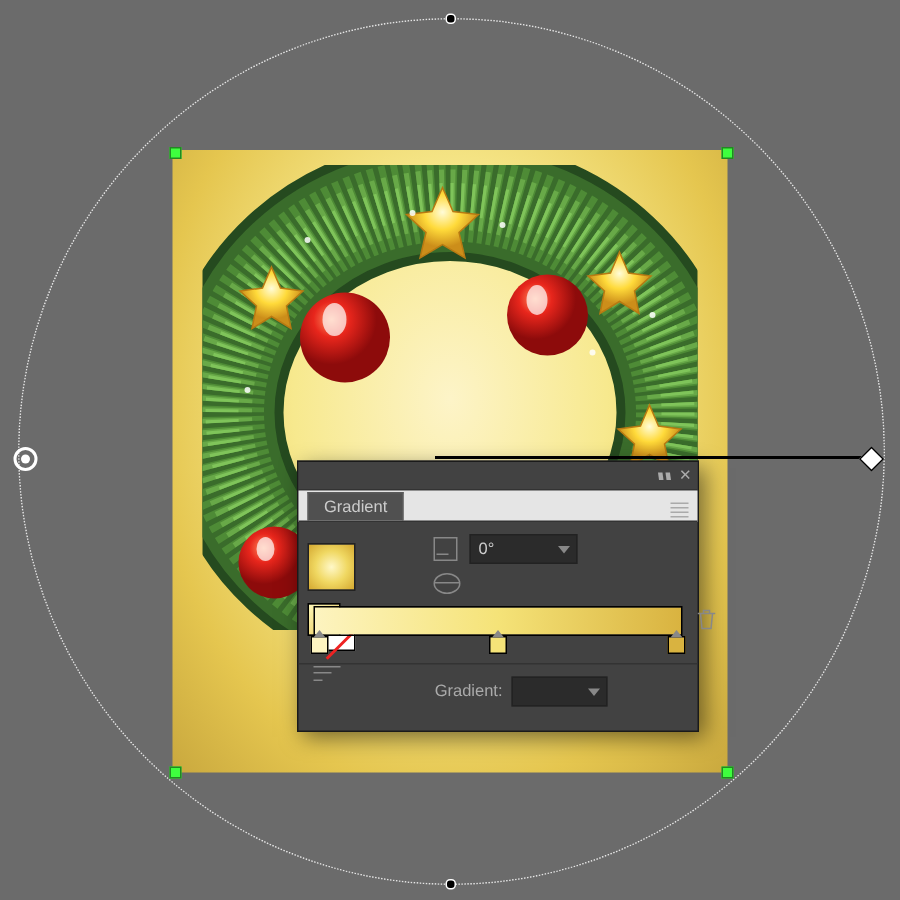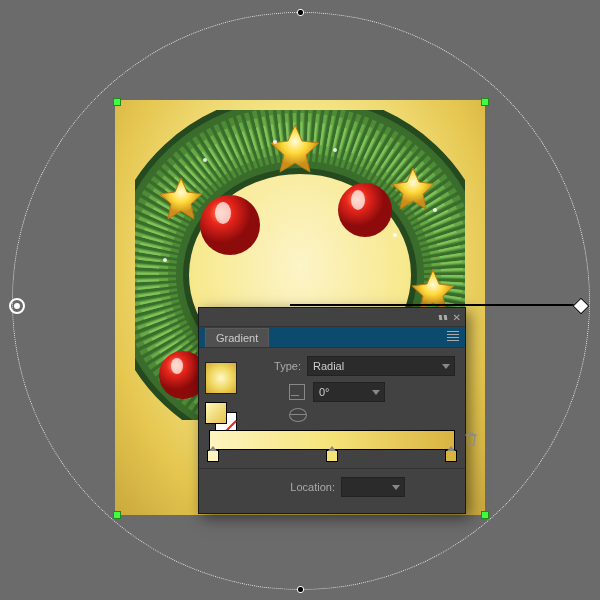--- a/index.html
+++ b/index.html
@@ -10,21 +10,21 @@
 .hsmall{width:5px;height:5px;background:#000;border:1px solid #fff;position:absolute;border-radius:3px}
 .grad-line{position:absolute;left:290px;top:304px;width:290px;height:2px;background:#000}
 .grad-diamond{position:absolute;left:575px;top:300px;width:10px;height:10px;background:#fff;border:1px solid #000;transform:rotate(45deg)}
 .grad-origin{position:absolute;left:9px;top:298px;width:12px;height:12px;border:2px solid #fff;border-radius:50%;background:transparent}
 .grad-origin::after{content:"";position:absolute;left:3px;top:3px;width:6px;height:6px;background:#fff;border-radius:50%}
 .panel{position:absolute;left:198px;top:307px;width:266px;background:#424242;border:1px solid #1a1a1a;box-shadow:4px 4px 14px rgba(0,0,0,0.5)}
 .panel-header{height:18px;background:#424242;display:flex;align-items:center;justify-content:flex-end;border-bottom:1px solid #333;padding:0 4px;gap:6px}
 .collapse-ic{display:flex;gap:2px;cursor:pointer}
 .collapse-ic span{width:3px;height:5px;background:#aaa;transform:skewX(8deg)}
 .close-ic{color:#aaa;font-size:10px;cursor:pointer;font-family:Arial}
-.tab-row{height:20px;background:#0c4a6e;display:flex;align-items:center;padding-left:6px;border-bottom:1px solid #333}
+.tab-row{height:20px;background:#e5e5e5;display:flex;align-items:flex-end;padding-left:6px;border-bottom:1px solid #333}
 .tab{background:#505050;color:#ccc;padding:3px 10px;border:1px solid #5a5a5a;border-bottom:none;margin-right:4px;font-size:11px}
 .menu-ic{margin-left:auto;margin-right:6px;margin-bottom:2px;cursor:pointer;display:flex;flex-direction:column;gap:1.5px}
 .menu-ic span{width:12px;height:1.5px;background:#aaa;display:block}
 .panel-body{padding:8px 10px 10px 10px}
 .row{display:flex;align-items:center;margin-bottom:6px;gap:6px}
 .row-right{justify-content:flex-start;padding-left:6px}
 .lbl{width:40px;text-align:right;color:#aaa;font-size:11px}
 .dropdown{background:#2b2b2b;border:1px solid #222;height:18px;display:flex;align-items:center;padding:0 5px;color:#ccc;position:relative;flex:1;max-width:170px}
 .dd-arrow{position:absolute;right:4px;width:0;height:0;border-left:4px solid transparent;border-right:4px solid transparent;border-top:5px solid #888}
 .grad-swatch{width:30px;height:30px;background:radial-gradient(circle,#fff8c8,#f0d862,#d4a830);border:1px solid #222}
@@ -143,27 +143,20 @@
         <div class="fs-stroke"></div>
           <div class="fs-fill"></div>
       </div>
       <div class="reverse-ic">
           <span></span>
           <span></span>
           <span></span>
         </div>
     </div>
 
-    <div class="row row-right" style="padding-left:52px">
-      <span class="lbl">Type:</span>
-      <div class="dropdown">
-        <span>Radial</span>
-        <div class="dd-arrow"></div>
-      </div>
-    </div>
 
 
     <div class="row" style="padding-left:80px">
       <div class="angle-ic"></div>
       <div class="numfield">
         <span>0°</span>
         <div class="dd-arrow"></div>
       </div>
     </div>
 
@@ -178,21 +171,21 @@
       <div class="gstop gs3"></div>
       <svg class="trash-ic" viewBox="0 0 12 14">
           <path d="M2 3h8l-1 10h-6z M4 1h4v2h-4z M0 3h12" fill="none" stroke="#888"></path>
         </svg>
     </div>
 
     <div class="divider"></div>
 
     <div class="bottom-rows">
       <div class="row">
-        <span class="lbl">Location:</span>
+        <span class="lbl">Gradient:</span>
         <div class="numfield">
           <span></span>
           <div class="dd-arrow"></div>
         </div>
       </div>
     </div>
 
   </div>
 </div>
 

